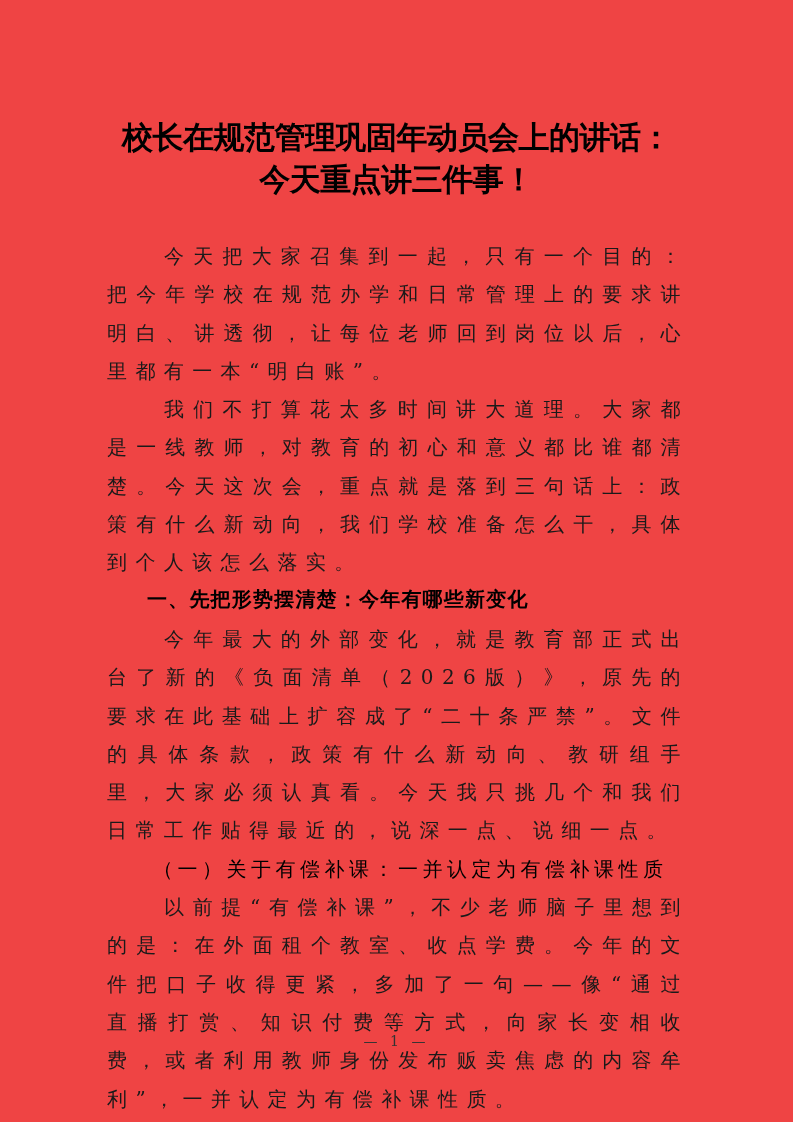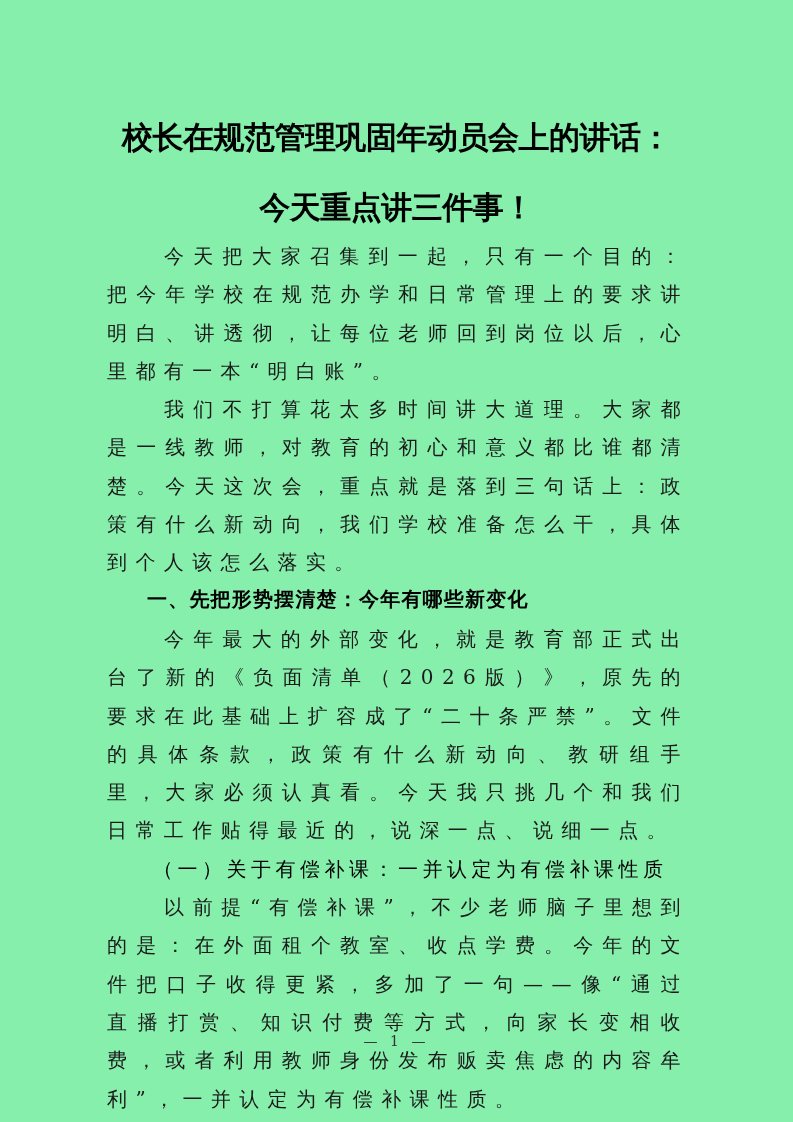--- a/index.html
+++ b/index.html
@@ -12,36 +12,36 @@
       height: 1122px;
       position: relative;
       overflow: hidden;
       color: #111111;
     }
     .page {
       position: absolute;
       left: 0; top: 0;
       width: 793px;
       height: 1122px;
-      background: #86efac;
+      background: #ef4444;
     }
     .title {
       position: absolute;
       left: 0;
       width: 793px;
       text-align: center;
       font-family: "DejaVu Sans", "Liberation Sans", sans-serif;
       font-weight: bold;
       font-size: 31px;
       line-height: 44px;
       color: #000000;
       letter-spacing: -0.5px;
     }
     .title.l1 { top: 115px; }
-    .title.l2 { top: 157px; margin-top: 28px; }
+    .title.l2 { top: 157px; }
     .body {
       position: absolute;
       left: 107px;
       top: 237px;
       width: 582px;
       font-family: "DejaVu Serif", "Liberation Serif", serif;
       font-size: 20px;
       line-height: 38.3px;
       color: #1a1a1a;
       letter-spacing: 8.4px;

